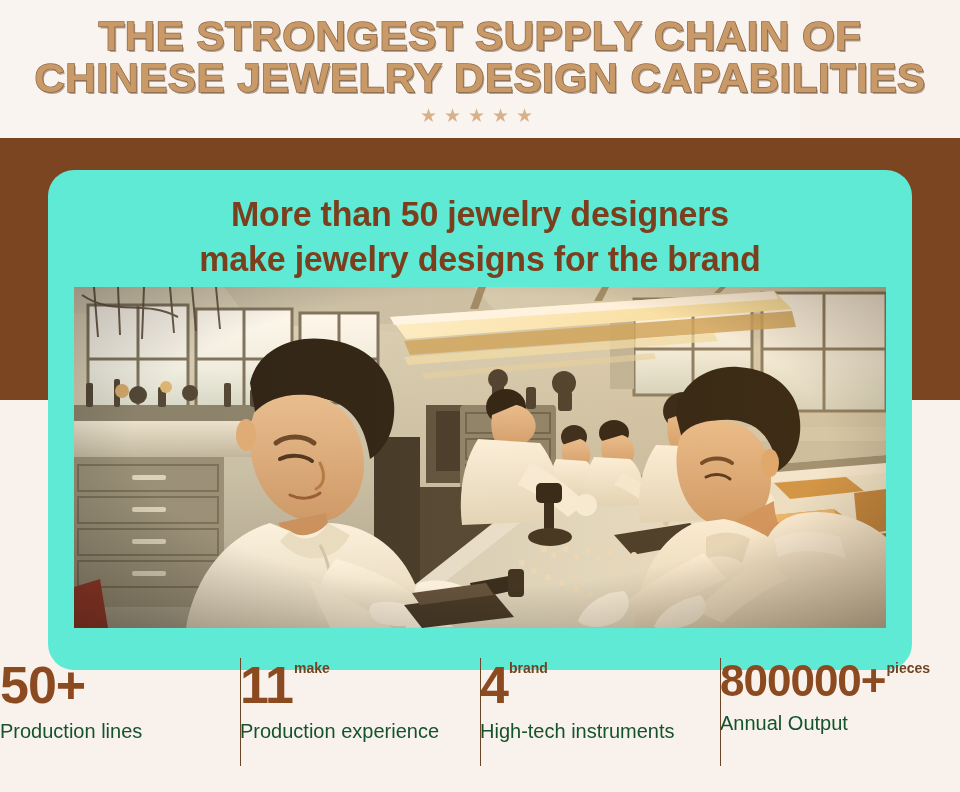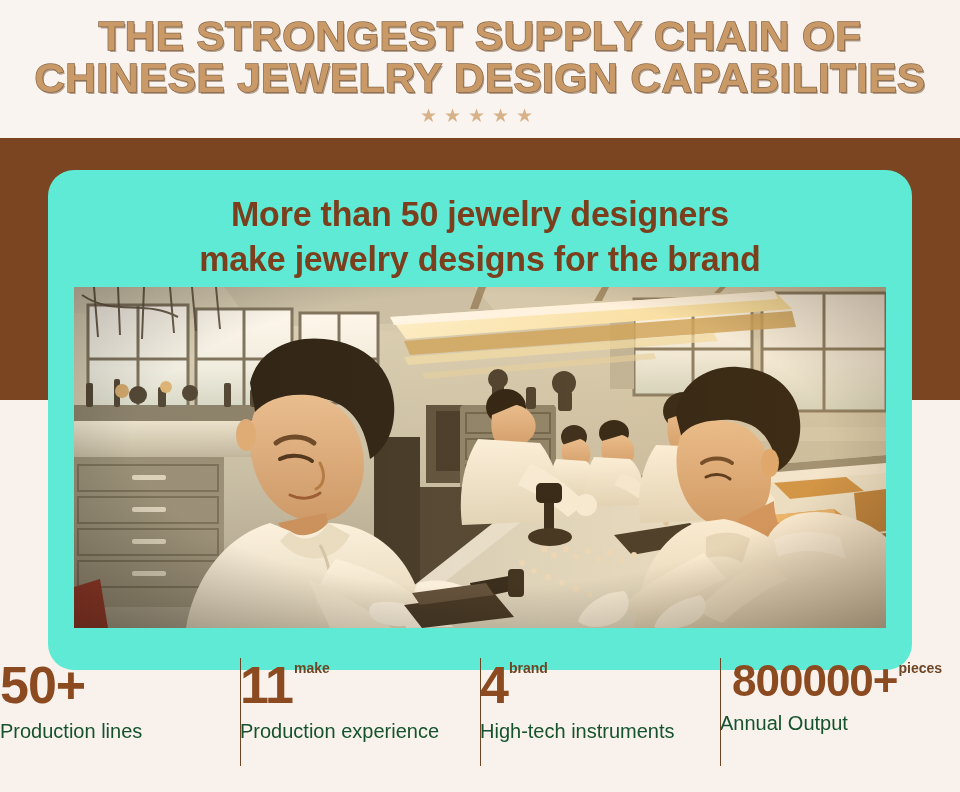--- a/index.html
+++ b/index.html
@@ -165,21 +165,21 @@
   .stat-label {
     margin-top: 7px;
     color: #14532d;
     font-family: "Liberation Sans", sans-serif;
     font-weight: 400;
     font-size: 20px;
     line-height: 1.2;
     white-space: nowrap;
   }
   
-  .stat.wide .stat-num { font-size: 44px; margin-left: 12px; }
+  .stat.wide .stat-num { font-size: 44px; }
 </style>
 </head>
 <body>
 
 <div id="stage">
 
   <div id="header">
     <div id="headline">
       <span class="hl-line">THE STRONGEST SUPPLY CHAIN OF</span>
       <span class="hl-line">CHINESE JEWELRY DESIGN CAPABILITIES</span>

